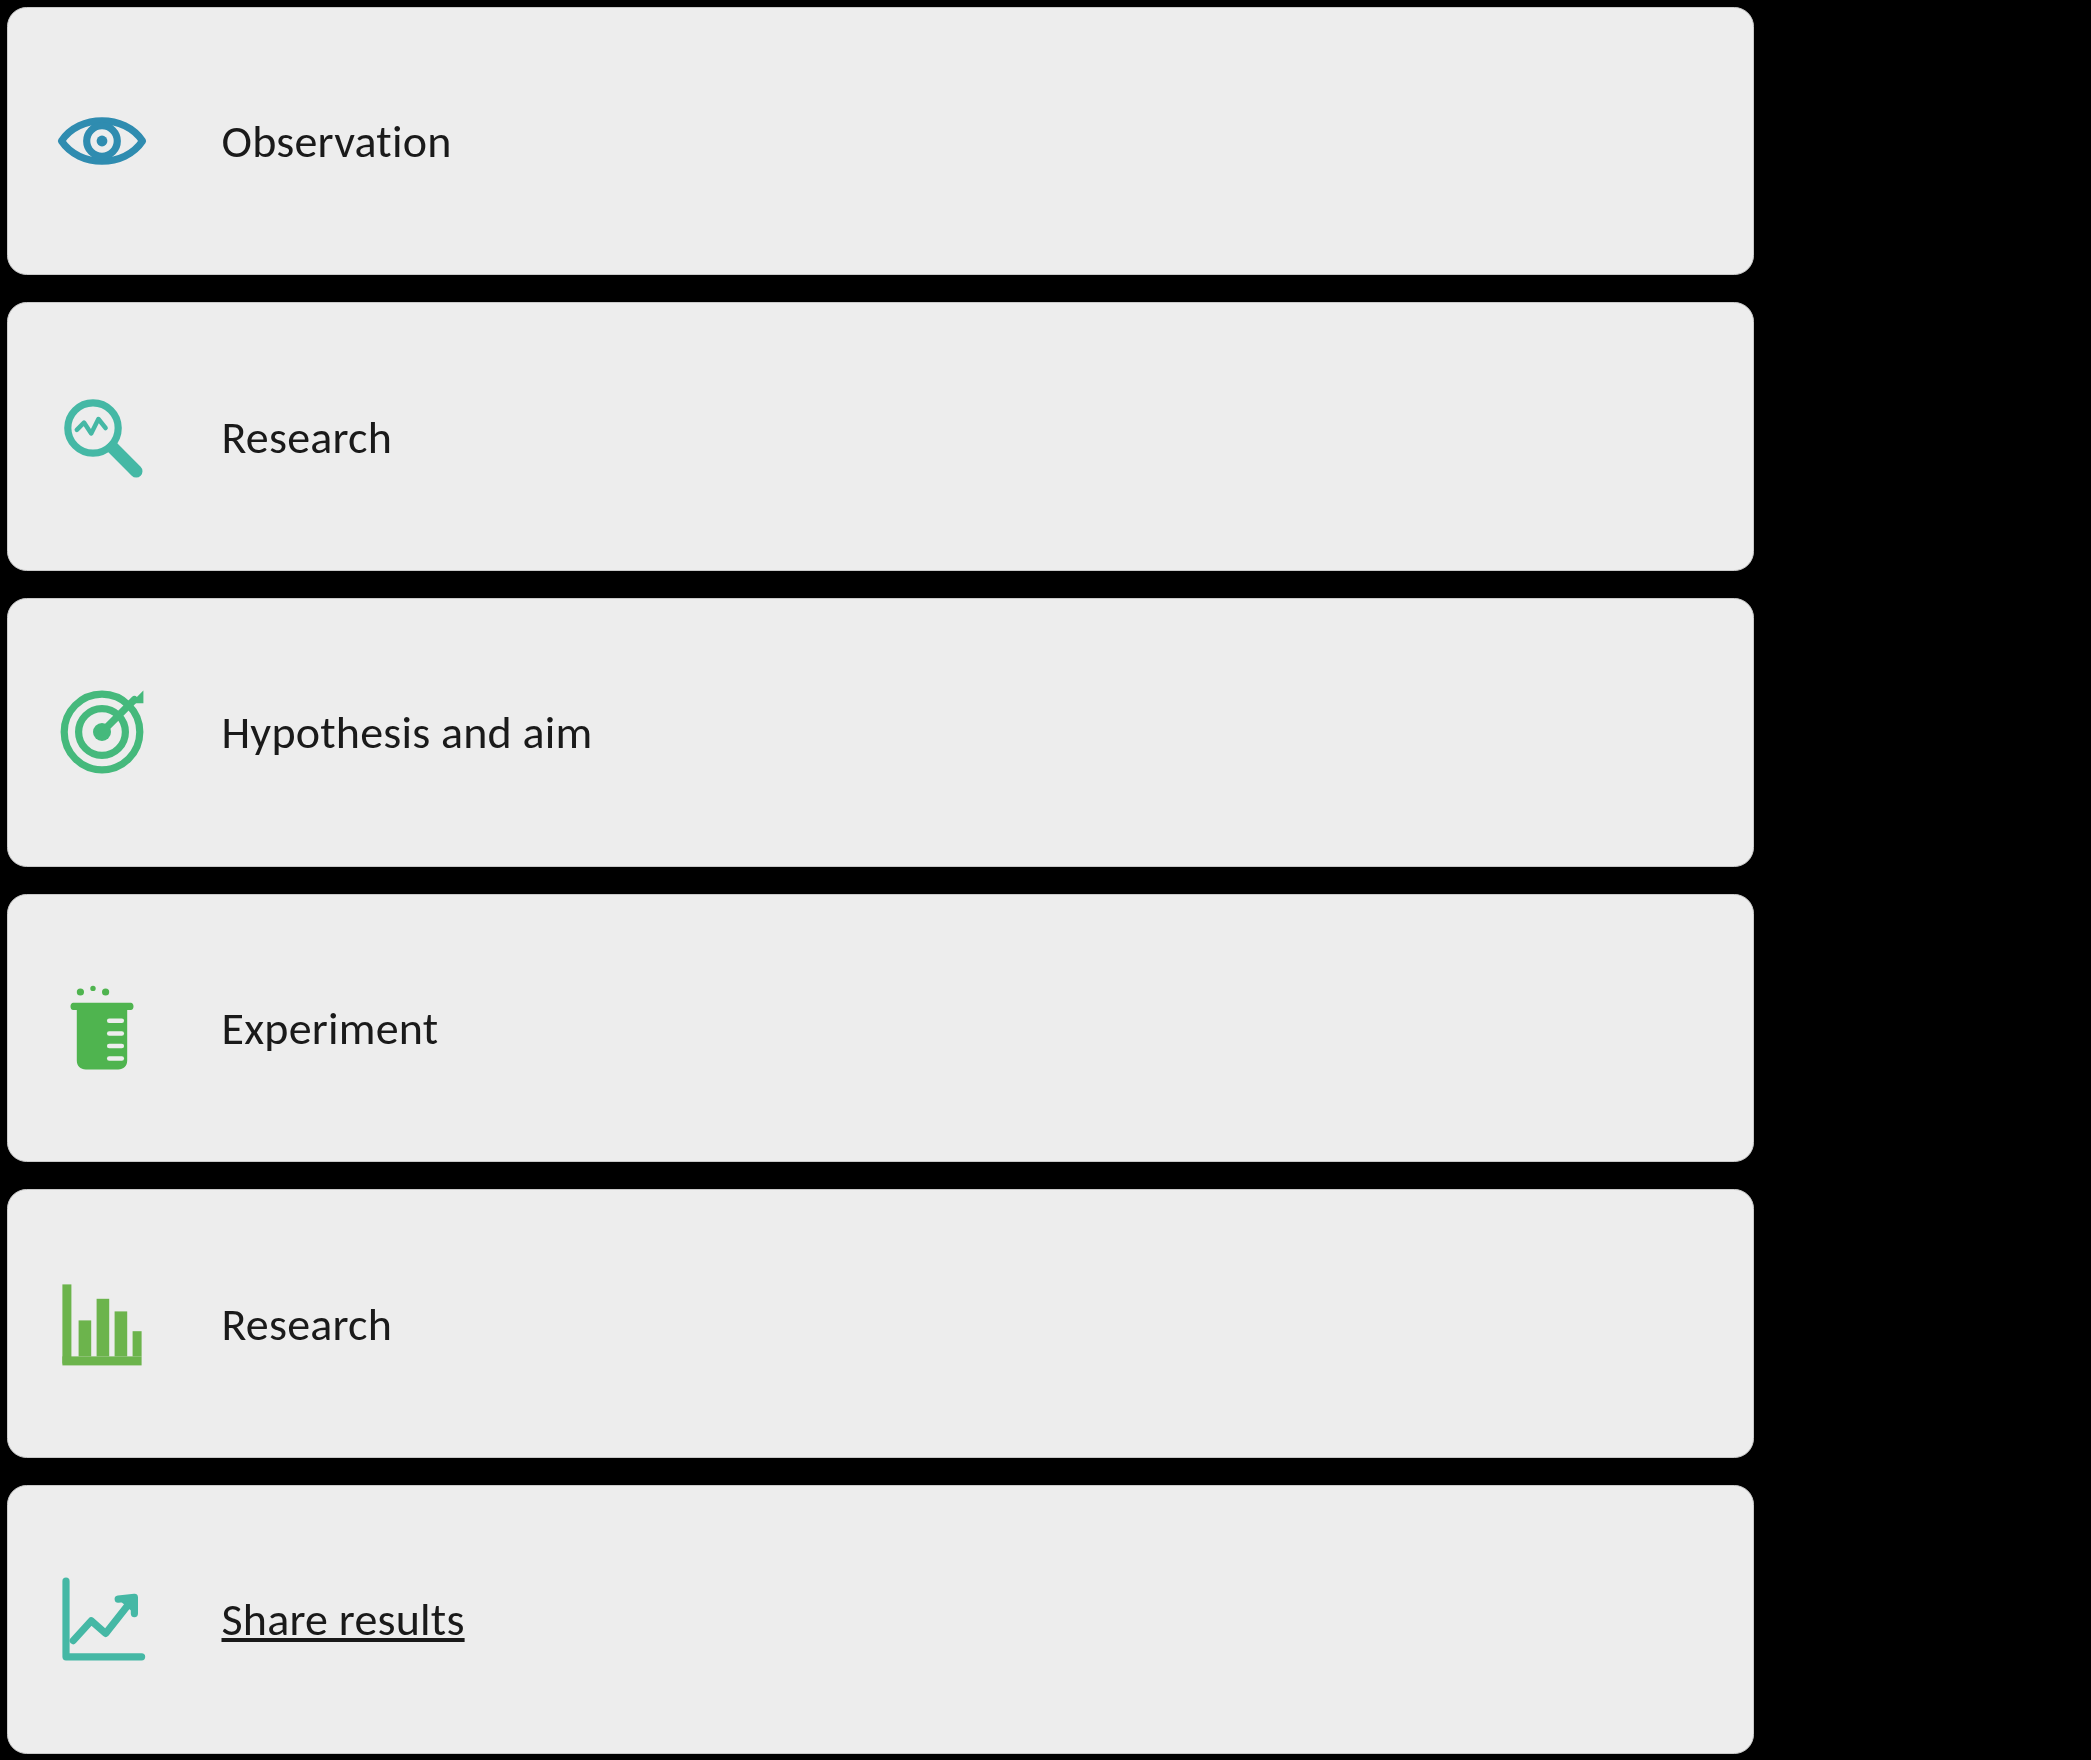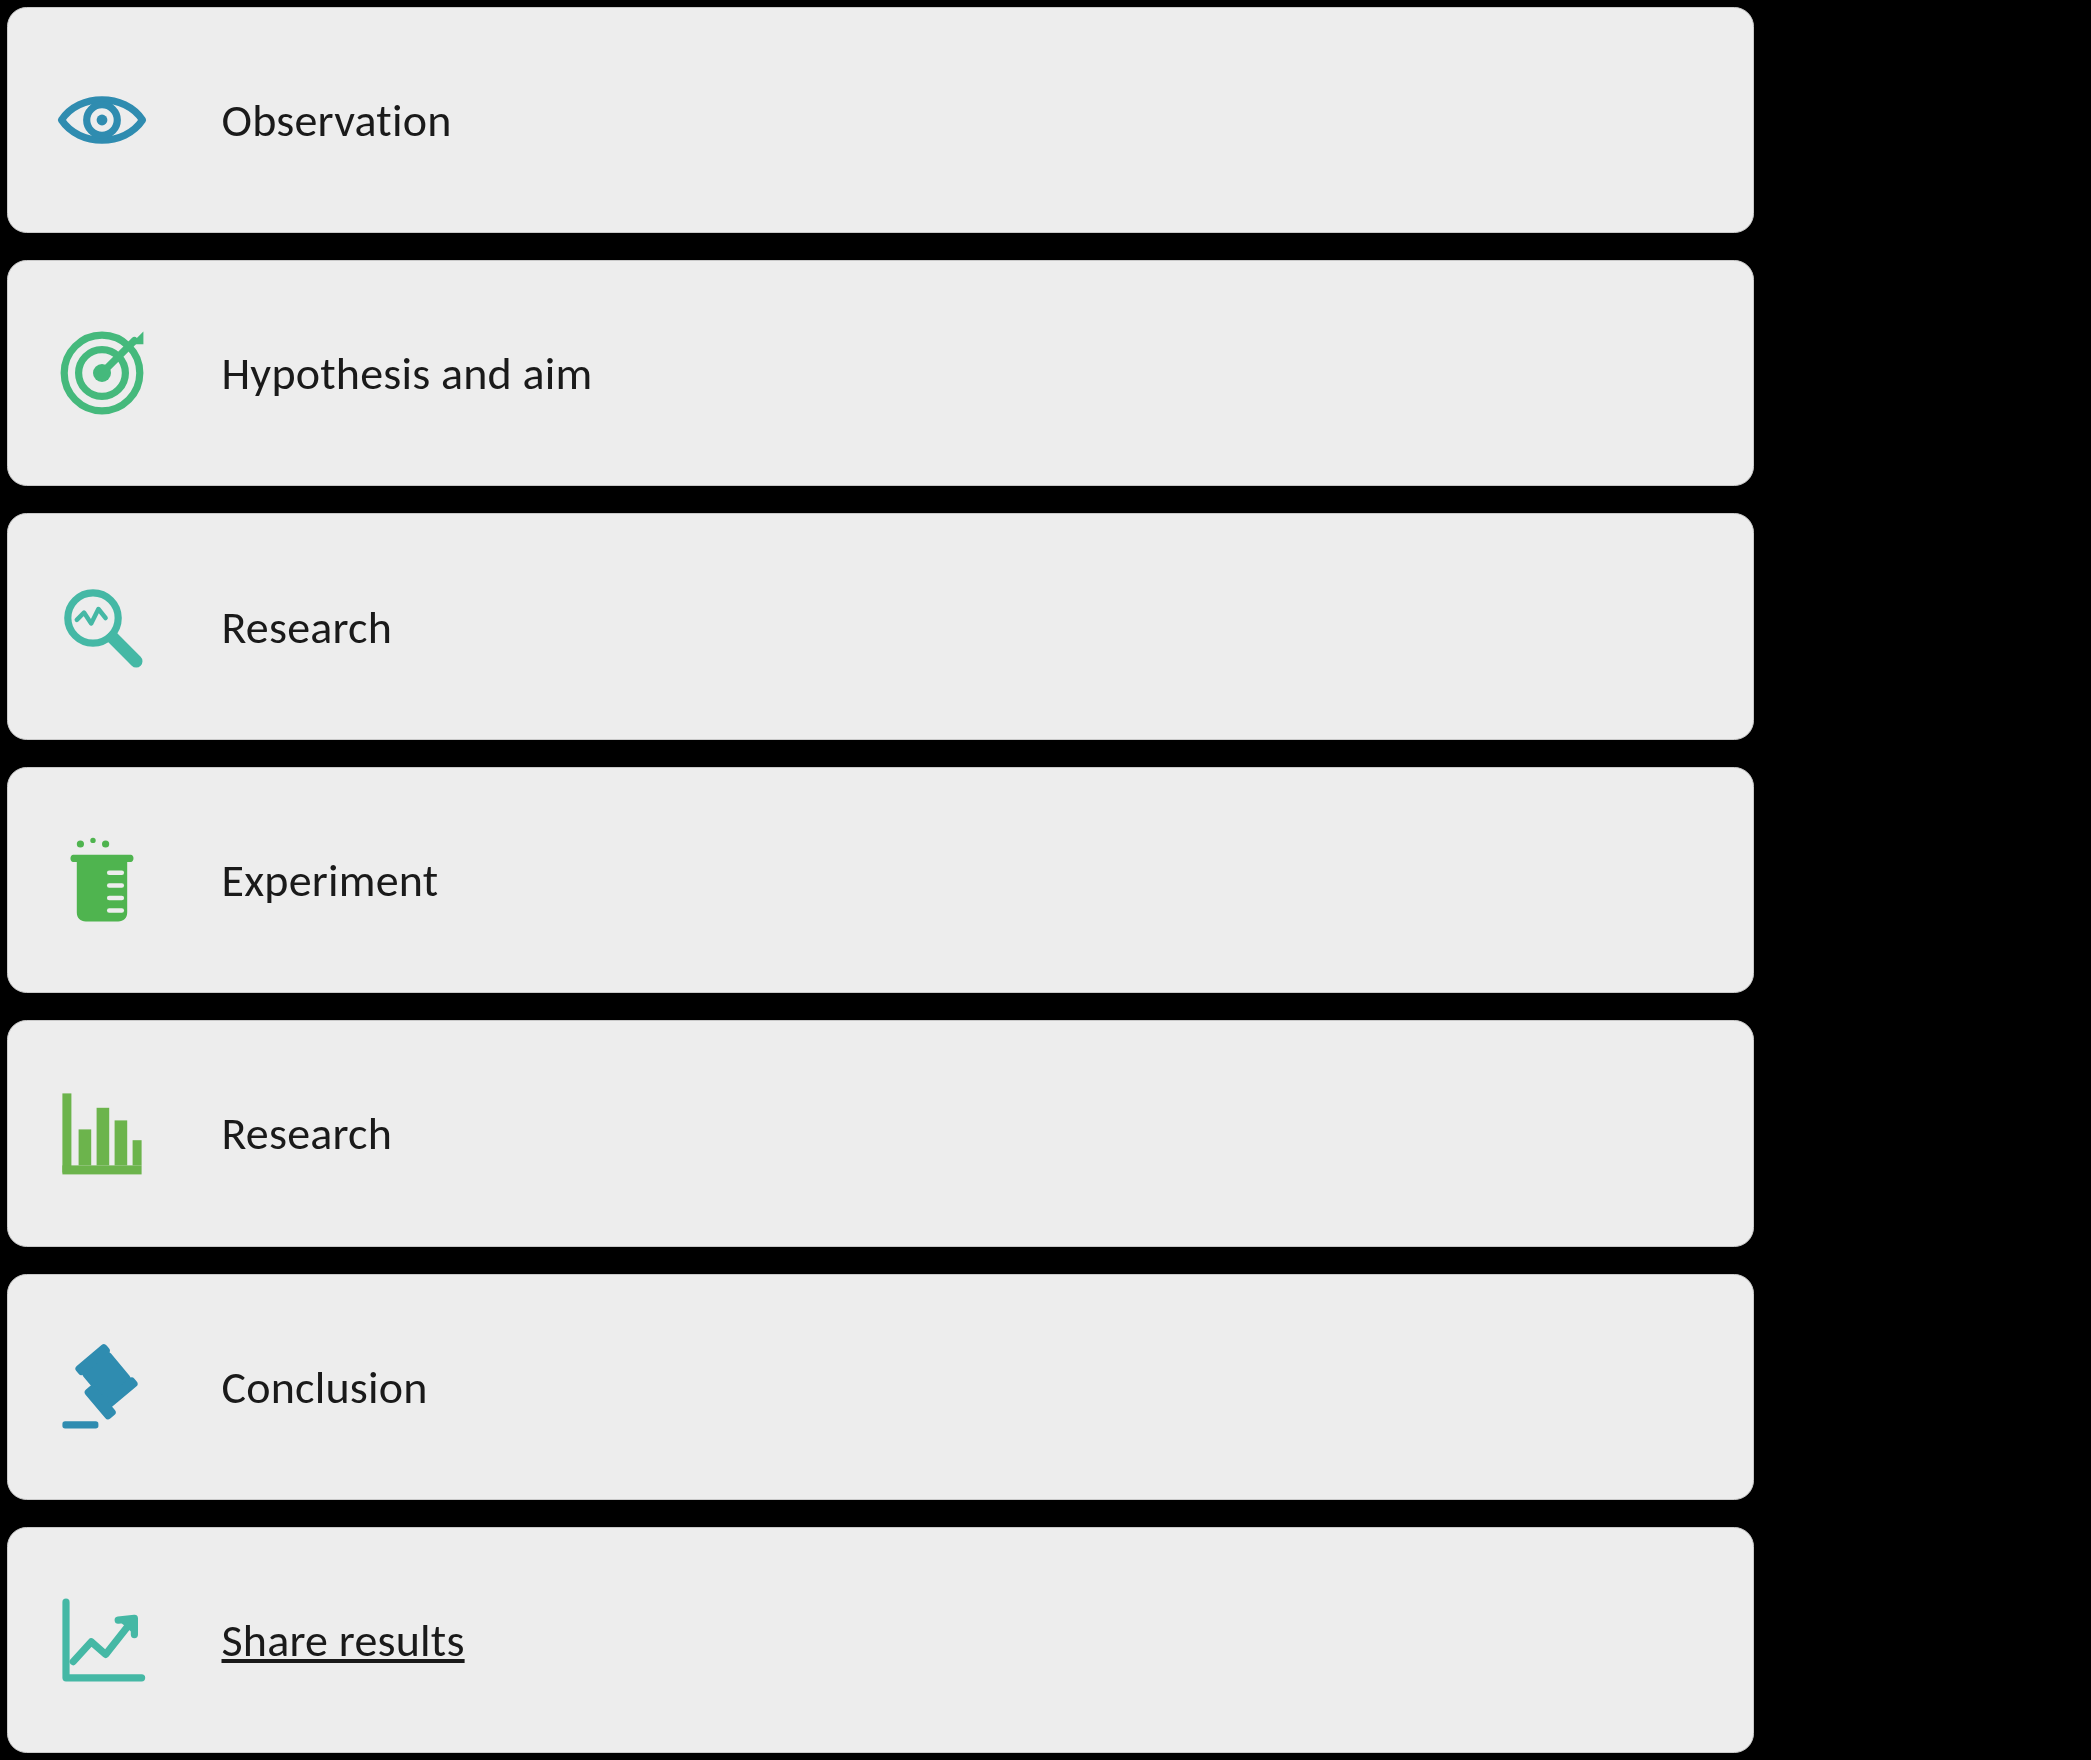--- a/index.html
+++ b/index.html
@@ -73,43 +73,43 @@
           <circle cx="50" cy="50" r="6" fill="#2f8cb0" stroke="none"></circle>
         </g>
       </svg>
     </span>
     <span class="label">Observation</span>
   </div>
 
   <div class="row">
     <span class="icon">
       <svg viewBox="0 0 100 100">
+        <g fill="none" stroke="#45b8a5" stroke-width="8" stroke-linecap="round" stroke-linejoin="round">
+          <circle cx="40" cy="40" r="28"></circle>
+          <line x1="62" y1="62" x2="88" y2="88" stroke-width="14"></line>
+          <polyline points="22,42 30,34 38,46 46,30 54,40" stroke-width="5"></polyline>
+        </g>
+      </svg>
+    </span>
+    <span class="label">Research</span>
+  </div>
+
+  <div class="row">
+    <span class="icon">
+      <svg viewBox="0 0 100 100">
         <g fill="none" stroke="#45b97c" stroke-width="8" stroke-linecap="round" stroke-linejoin="round">
           <circle cx="50" cy="50" r="42"></circle>
           <circle cx="50" cy="50" r="26"></circle>
           <circle cx="50" cy="50" r="10" fill="#45b97c" stroke="none"></circle>
           <line x1="50" y1="50" x2="86" y2="14"></line>
           <polygon points="86,14 96,4 96,18 82,18" fill="#45b97c" stroke="none"></polygon>
         </g>
       </svg>
     </span>
     <span class="label">Hypothesis and aim</span>
-  </div>
-
-  <div class="row">
-    <span class="icon">
-      <svg viewBox="0 0 100 100">
-        <g fill="none" stroke="#45b8a5" stroke-width="8" stroke-linecap="round" stroke-linejoin="round">
-          <circle cx="40" cy="40" r="28"></circle>
-          <line x1="62" y1="62" x2="88" y2="88" stroke-width="14"></line>
-          <polyline points="22,42 30,34 38,46 46,30 54,40" stroke-width="5"></polyline>
-        </g>
-      </svg>
-    </span>
-    <span class="label">Research</span>
   </div>
 
   <div class="row">
     <span class="icon">
       <svg viewBox="0 0 100 100">
         <g fill="#4fb44f">
           <circle cx="26" cy="10" r="4"></circle>
           <circle cx="40" cy="6" r="3"></circle>
           <circle cx="54" cy="10" r="4"></circle>
           <path d="M18 22 H82 C86 22 86 30 82 30 H78 V86 C78 92 74 96 68 96 H32 C26 96 22 92 22 86 V30 H18 C14 30 14 22 18 22 Z"></path>
@@ -134,36 +134,20 @@
           <rect x="24" y="46" width="14" height="40"></rect>
           <rect x="44" y="22" width="14" height="64"></rect>
           <rect x="64" y="36" width="14" height="50"></rect>
           <rect x="84" y="58" width="10" height="28"></rect>
         </g>
       </svg>
     </span>
     <span class="label">Research</span>
   </div>
 
-  <div class="row">
-    <span class="icon">
-      <svg viewBox="0 0 100 100">
-        <g fill="#2f8cb0">
-          <g transform="rotate(-40 55 38)">
-            <rect x="35" y="16" width="40" height="44" rx="6"></rect>
-            <rect x="33" y="8" width="44" height="12" rx="4"></rect>
-            <rect x="33" y="56" width="44" height="12" rx="4"></rect>
-          </g>
-          <rect x="41" y="46" width="14" height="42" rx="4" transform="rotate(-40 48 67)"></rect>
-          <rect x="6" y="88" width="40" height="8" rx="3"></rect>
-        </g>
-      </svg>
-    </span>
-    <span class="label">Conclusion</span>
-  </div>
 
   <div class="row">
     <span class="icon">
       <svg viewBox="0 0 100 100">
         <g fill="none" stroke="#45b8a5" stroke-width="8" stroke-linecap="round" stroke-linejoin="round">
           <polyline points="10,8 10,92 94,92"></polyline>
           <polyline points="18,74 38,52 54,66 84,28"></polyline>
           <polyline points="68,28 86,26 86,44" fill="#45b8a5"></polyline>
         </g>
       </svg>

